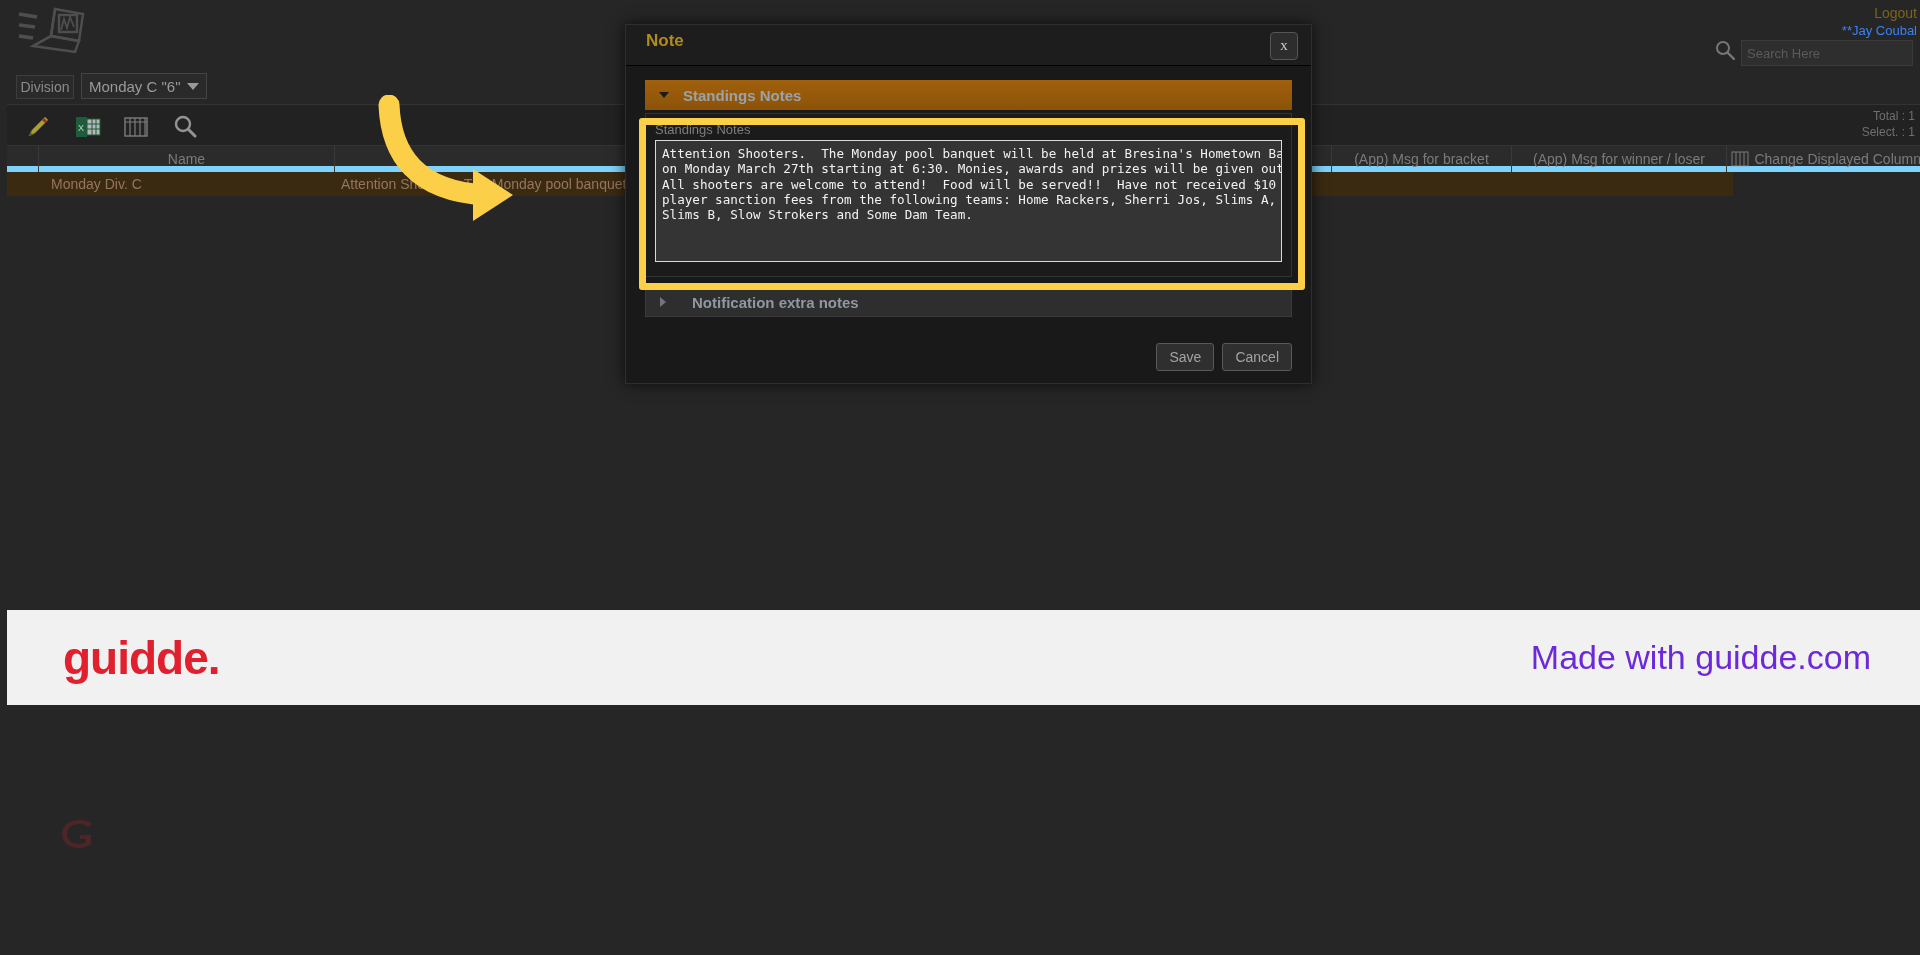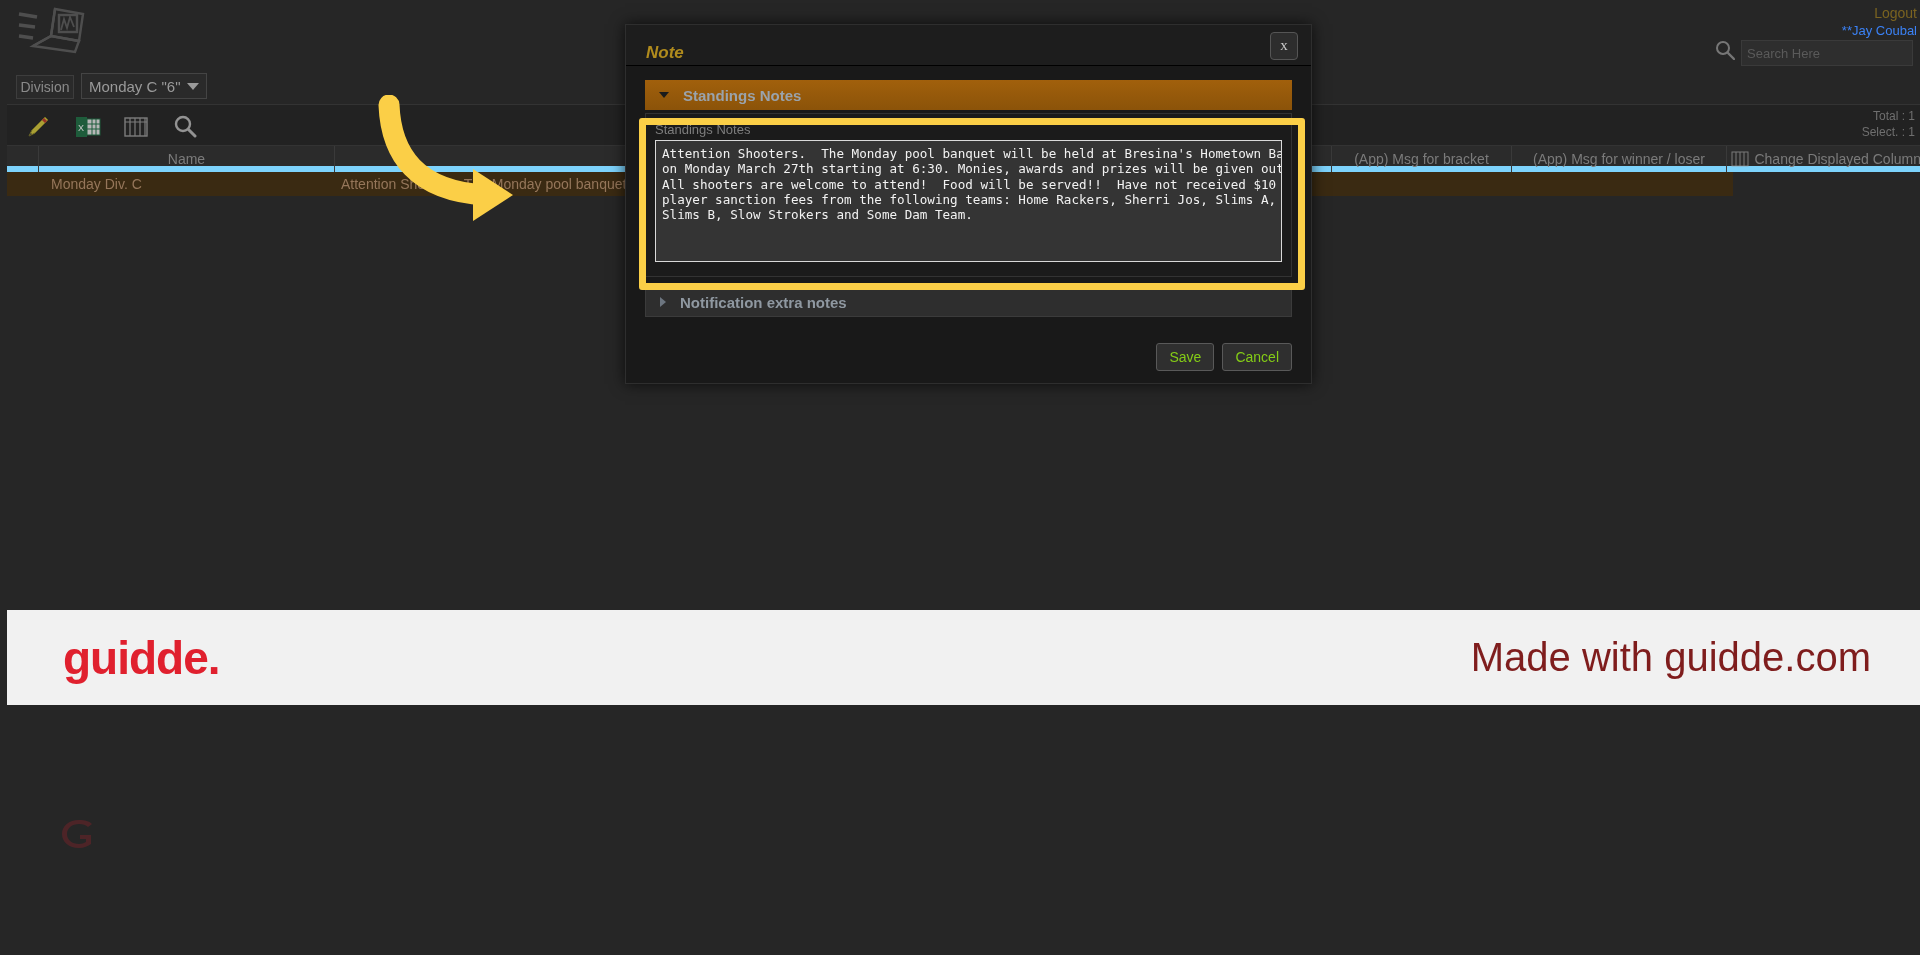--- a/index.html
+++ b/index.html
@@ -243,25 +243,24 @@
   }
   .modal-header {
     position: relative;
     height: 40px;
     background: #1d1d1d;
     border-bottom: 1px solid #000;
   }
   .modal-title {
     position: absolute;
     left: 20px;
-    top: 18px;
+    top: 6px;
     color: #b08b1d;
     font-size: 17px;
     font-weight: bold;
-    font-style: italic;
   }
   .modal-close {
     position: absolute;
     right: 13px;
     top: 7px;
     width: 26px;
     height: 26px;
     background: #2d2d2d;
     border: 1px solid #555;
     border-radius: 4px;
@@ -349,21 +348,21 @@
     display: flex;
     justify-content: flex-end;
     align-items: center;
     gap: 8px;
     padding-right: 19px;
   }
   .btn {
     background: #2f2f2f;
     border: 1px solid #595959;
     border-radius: 3px;
-    color: #84cc16;
+    color: #a3a3a3;
     font-size: 14px;
     padding: 5px 12px;
     cursor: pointer;
     font-family: "Liberation Sans", sans-serif;
   }
 
   
   .highlight-box {
     position: absolute;
     left: 632px;
@@ -401,22 +400,22 @@
   }
   .guidde-logo {
     display: flex;
     align-items: baseline;
     color: #e0202e;
     font-size: 46px;
     font-weight: bold;
     letter-spacing: -1px;
   }
   .guidde-made {
-    color: #7f1d1d;
-    font-size: 40px;
+    color: #6d28d9;
+    font-size: 34px;
   }
 </style>
 </head>
 <body>
 
 <div id="app">
 
   <div class="bg-app">
 
     <div class="topbar">
@@ -543,21 +542,21 @@
 
       <div class="panel-inner">
         <div class="panel-legend">Standings Notes</div>
         <textarea class="notes-textarea" spellcheck="false" style="">Attention Shooters.  The Monday pool banquet will be held at Bresina's Hometown Bar
 on Monday March 27th starting at 6:30. Monies, awards and prizes will be given out.
 All shooters are welcome to attend!  Food will be served!!  Have not received $10 per
 player sanction fees from the following teams: Home Rackers, Sherri Jos, Slims A,
 Slims B, Slow Strokers and Some Dam Team.</textarea>
       </div>
 
-      <div class="accordion-header collapsed" style="margin-top:10px;">
+      <div class="accordion-header collapsed" style="margin-top:10px;gap:12px;">
         <span class="acc-caret-right"></span>
         <span>Notification extra notes</span>
       </div>
     </div>
 
     <div class="modal-footer">
       <button class="btn">Save</button>
       <button class="btn">Cancel</button>
     </div>
   </div>

